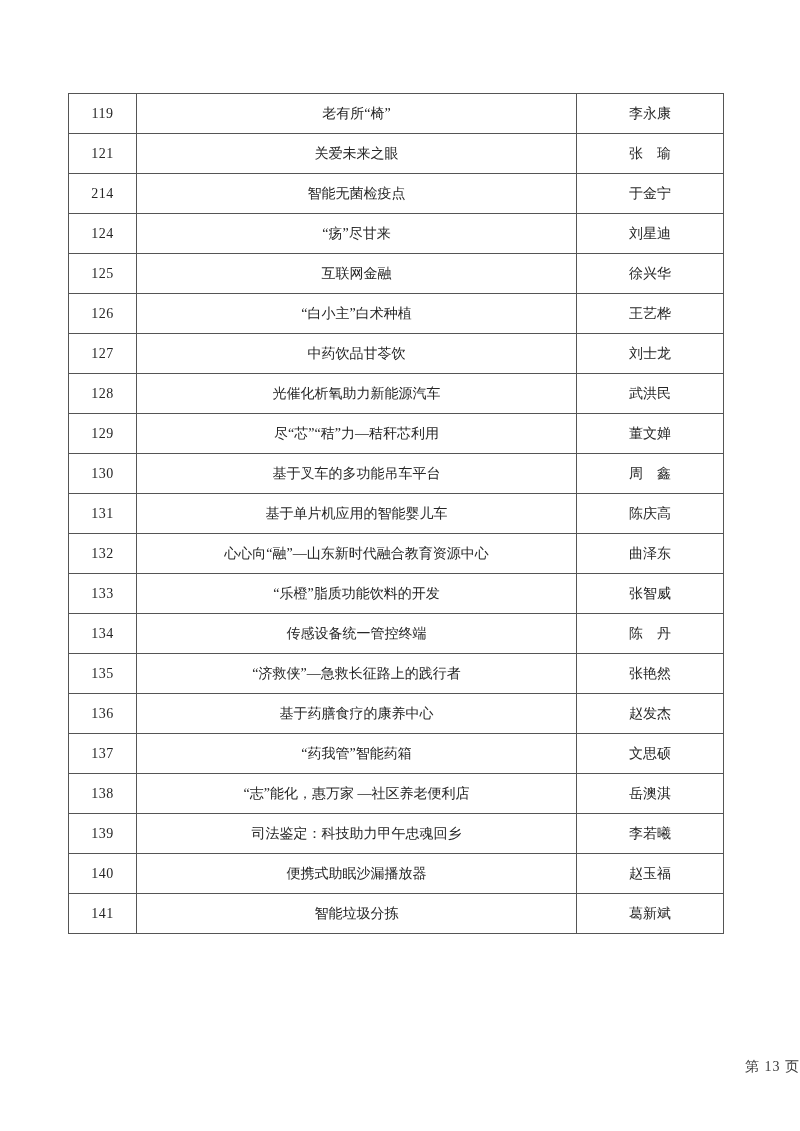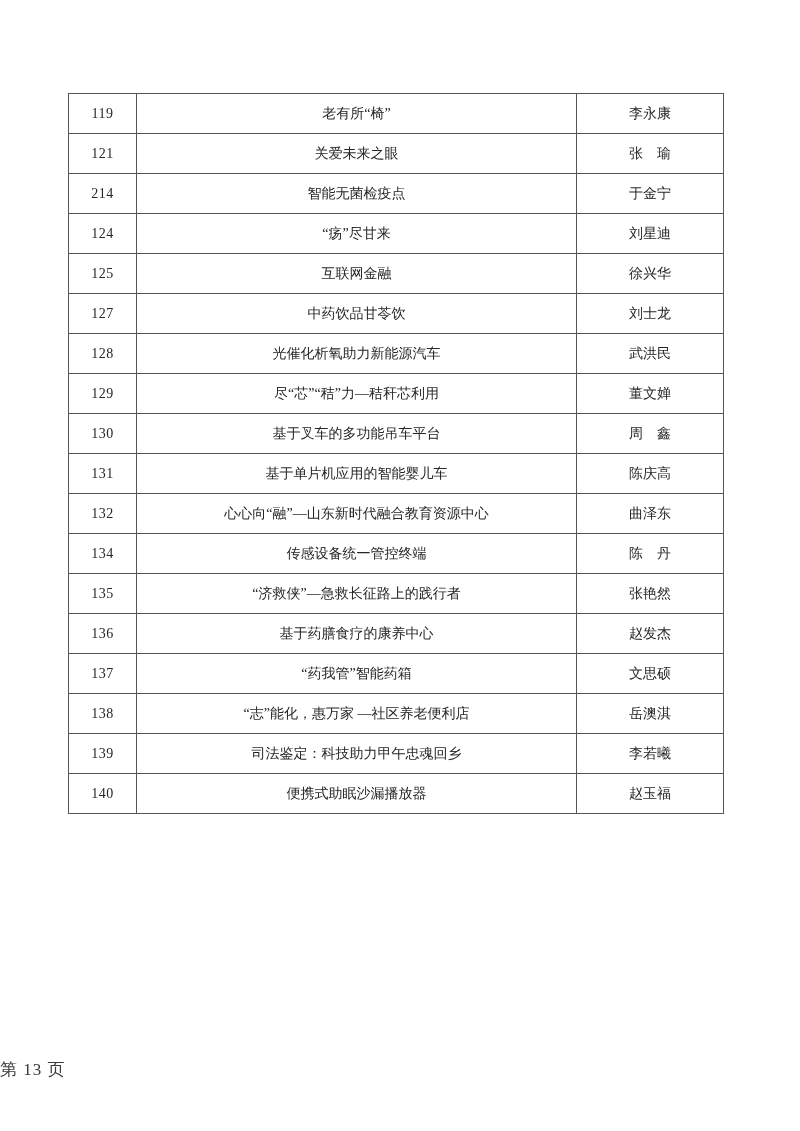--- a/index.html
+++ b/index.html
@@ -38,22 +38,22 @@
   }
   td.col-no {
     font-family: "Liberation Serif", "DejaVu Serif", serif;
     letter-spacing: 0.5px;
   }
   .page-footer {
     position: absolute;
     left: 0;
     top: 1058px;
     width: 100%;
-    text-align: left;
-    font-size: 17px;
+    text-align: right;
+    font-size: 14px;
     color: #3a3a3a;
     letter-spacing: 1px;
   }
 </style>
 </head>
 <body>
 
 <div class="page">
 
   <table class="award-table">
@@ -88,20 +88,25 @@
     <td class="col-project">“疡”尽甘来</td>
     <td class="col-name">刘星迪</td>
   </tr>
 
   <tr>
     <td class="col-no">125</td>
     <td class="col-project">互联网金融</td>
     <td class="col-name">徐兴华</td>
   </tr>
 
+  <tr>
+    <td class="col-no">126</td>
+    <td class="col-project">“白小主”白术种植</td>
+    <td class="col-name">王艺桦</td>
+  </tr>
 
   <tr>
     <td class="col-no">127</td>
     <td class="col-project">中药饮品甘苓饮</td>
     <td class="col-name">刘士龙</td>
   </tr>
 
   <tr>
     <td class="col-no">128</td>
     <td class="col-project">光催化析氧助力新能源汽车</td>
@@ -125,20 +130,25 @@
     <td class="col-project">基于单片机应用的智能婴儿车</td>
     <td class="col-name">陈庆高</td>
   </tr>
 
   <tr>
     <td class="col-no">132</td>
     <td class="col-project">心心向“融”—山东新时代融合教育资源中心</td>
     <td class="col-name">曲泽东</td>
   </tr>
 
+  <tr>
+    <td class="col-no">133</td>
+    <td class="col-project">“乐橙”脂质功能饮料的开发</td>
+    <td class="col-name">张智威</td>
+  </tr>
 
   <tr>
     <td class="col-no">134</td>
     <td class="col-project">传感设备统一管控终端</td>
     <td class="col-name">陈　丹</td>
   </tr>
 
   <tr>
     <td class="col-no">135</td>
     <td class="col-project">“济救侠”—急救长征路上的践行者</td>
@@ -168,18 +178,23 @@
     <td class="col-project">司法鉴定：科技助力甲午忠魂回乡</td>
     <td class="col-name">李若曦</td>
   </tr>
 
   <tr>
     <td class="col-no">140</td>
     <td class="col-project">便携式助眠沙漏播放器</td>
     <td class="col-name">赵玉福</td>
   </tr>
 
+  <tr>
+    <td class="col-no">141</td>
+    <td class="col-project">智能垃圾分拣</td>
+    <td class="col-name">葛新斌</td>
+  </tr>
 </tbody>
   </table>
 
   <div class="page-footer">第 13 页</div>
 
 </div>
 
 </body></html>

